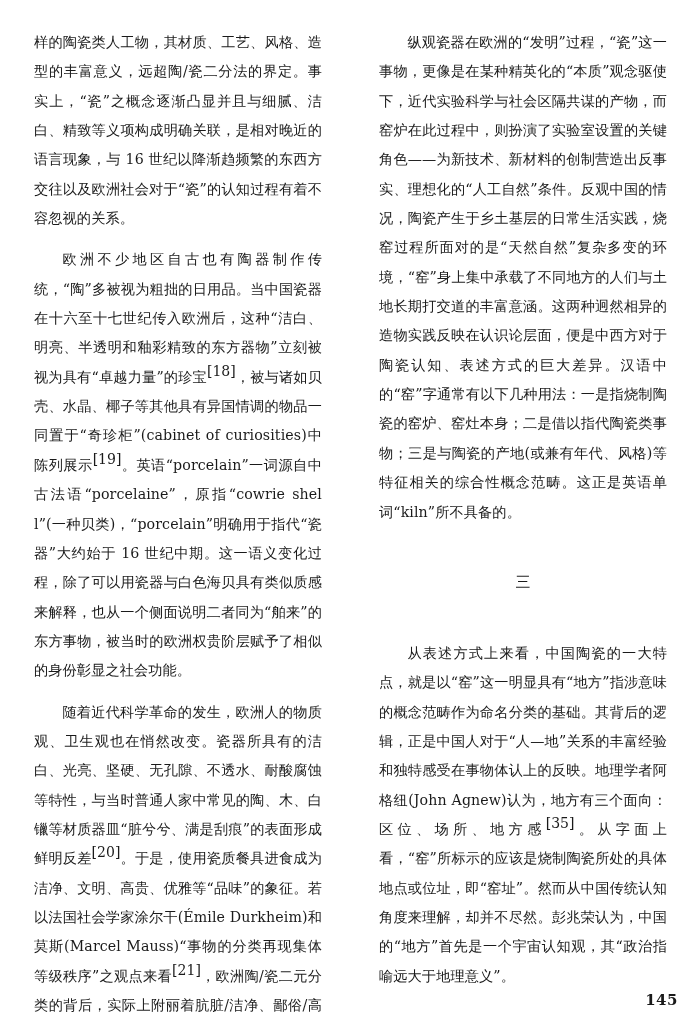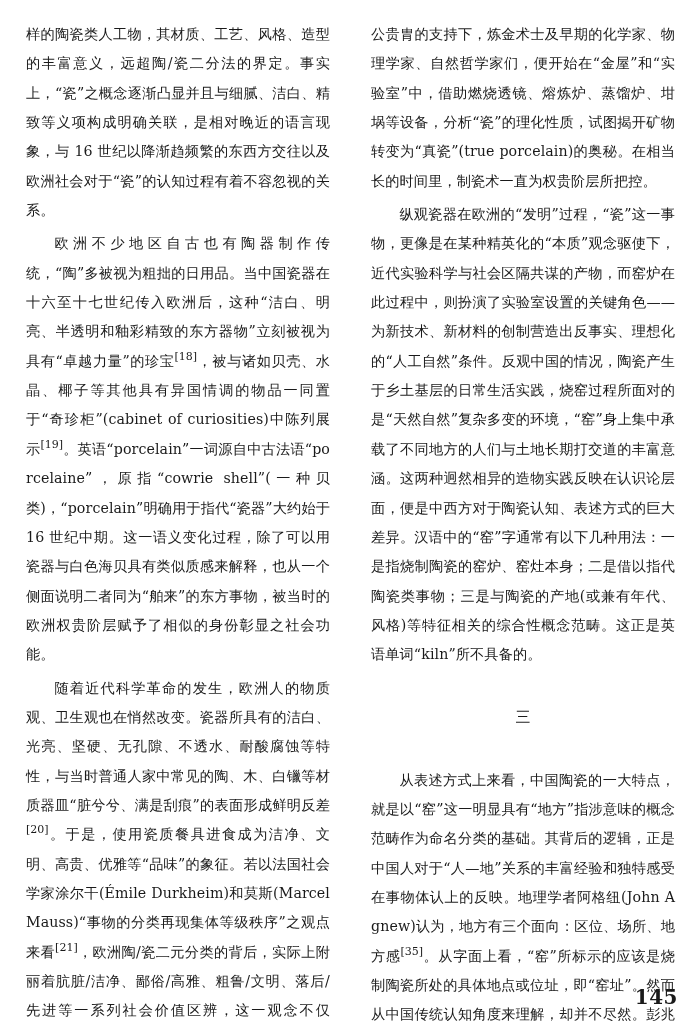--- a/index.html
+++ b/index.html
@@ -25,69 +25,68 @@
   #col-left  { left: 22px; }
   #col-right { left: 367px; }
 
   .para {
     font-family: "DejaVu Serif", "Liberation Serif", serif;
     font-size: 14.2px;
     line-height: 29.35px;
     text-align: justify;
     text-justify: inter-character;
     text-align-last: left;
-    margin: 4px;
+    margin: 12px;
     letter-spacing: 0.1px;
     word-break: break-all;
     color: #1a1a1a;
   }
   .para.indent { text-indent: 2em; }
 
   .section-head {
     font-family: "DejaVu Serif", "Liberation Serif", serif;
     font-size: 15px;
     line-height: 29.35px;
     text-align: center;
     margin: 0;
     color: #1a1a1a;
   }
   .spacer-line { height: 29.35px; }
 
   .fn {
-    font-size: 11px;
+    font-size: 14px;
     vertical-align: super;
     line-height: 0;
     letter-spacing: 0;
   }
 
   #page-number {
     position: absolute;
     right: 22px;
     bottom: 12px;
     font-family: "DejaVu Serif", "Liberation Serif", serif;
-    font-size: 20px;
+    font-size: 15px;
     font-weight: bold;
     color: #1a1a1a;
     letter-spacing: 0.5px;
   }
 </style>
 </head>
 <body>
 
 <div id="page">
 
   <div class="column" id="col-left">
     <p class="para">样的陶瓷类人工物，其材质、工艺、风格、造型的丰富意义，远超陶/瓷二分法的界定。事实上，“瓷”之概念逐渐凸显并且与细腻、洁白、精致等义项构成明确关联，是相对晚近的语言现象，与 16 世纪以降渐趋频繁的东西方交往以及欧洲社会对于“瓷”的认知过程有着不容忽视的关系。</p>
     <p class="para indent">欧洲不少地区自古也有陶器制作传统，“陶”多被视为粗拙的日用品。当中国瓷器在十六至十七世纪传入欧洲后，这种“洁白、明亮、半透明和釉彩精致的东方器物”立刻被视为具有“卓越力量”的珍宝<span class="fn">[18]</span>，被与诸如贝壳、水晶、椰子等其他具有异国情调的物品一同置于“奇珍柜”(cabinet of curiosities)中陈列展示<span class="fn">[19]</span>。英语“porcelain”一词源自中古法语“porcelaine”，原指“cowrie shell”(一种贝类)，“porcelain”明确用于指代“瓷器”大约始于 16 世纪中期。这一语义变化过程，除了可以用瓷器与白色海贝具有类似质感来解释，也从一个侧面说明二者同为“舶来”的东方事物，被当时的欧洲权贵阶层赋予了相似的身份彰显之社会功能。</p>
     <p class="para indent">随着近代科学革命的发生，欧洲人的物质观、卫生观也在悄然改变。瓷器所具有的洁白、光亮、坚硬、无孔隙、不透水、耐酸腐蚀等特性，与当时普通人家中常见的陶、木、白镴等材质器皿“脏兮兮、满是刮痕”的表面形成鲜明反差<span class="fn">[20]</span>。于是，使用瓷质餐具进食成为洁净、文明、高贵、优雅等“品味”的象征。若以法国社会学家涂尔干(Émile Durkheim)和莫斯(Marcel Mauss)“事物的分类再现集体等级秩序”之观点来看<span class="fn">[21]</span>，欧洲陶/瓷二元分类的背后，实际上附丽着肮脏/洁净、鄙俗/高雅、粗鲁/文明、落后/先进等一系列社会价值区辨，这一观念不仅在“陶”“瓷”间划清了界限，也极力否认“瓷”与“土”的原生关联，以至于到 17 世纪末，仍有许多欧洲人“坚持认定瓷器必定是某种稀有材质”，而“绝不可能是区区泥土”。</p>
 
   </div>
 
   <div class="column" id="col-right">
-    <p class="para">公贵胄的支持下，炼金术士及早期的化学家、物理学家、自然哲学家们，便开始在“金屋”和“实验室”中，借助燃烧透镜、熔炼炉、蒸馏炉、坩埚等设备，分析“瓷”的理化性质，试图揭开矿物转变为“真瓷”(true porcelain)的奥秘。在相当长的时间里，制瓷术一直为权贵阶层所把控。</p>
     <p class="para indent">纵观瓷器在欧洲的“发明”过程，“瓷”这一事物，更像是在某种精英化的“本质”观念驱使下，近代实验科学与社会区隔共谋的产物，而窑炉在此过程中，则扮演了实验室设置的关键角色——为新技术、新材料的创制营造出反事实、理想化的“人工自然”条件。反观中国的情况，陶瓷产生于乡土基层的日常生活实践，烧窑过程所面对的是“天然自然”复杂多变的环境，“窑”身上集中承载了不同地方的人们与土地长期打交道的丰富意涵。这两种迥然相异的造物实践反映在认识论层面，便是中西方对于陶瓷认知、表述方式的巨大差异。汉语中的“窑”字通常有以下几种用法：一是指烧制陶瓷的窑炉、窑灶本身；二是借以指代陶瓷类事物；三是与陶瓷的产地(或兼有年代、风格)等特征相关的综合性概念范畴。这正是英语单词“kiln”所不具备的。</p>
     <div class="spacer-line"></div>
     <div class="section-head">三</div>
     <div class="spacer-line"></div>
     <p class="para indent">从表述方式上来看，中国陶瓷的一大特点，就是以“窑”这一明显具有“地方”指涉意味的概念范畴作为命名分类的基础。其背后的逻辑，正是中国人对于“人—地”关系的丰富经验和独特感受在事物体认上的反映。地理学者阿格纽(John Agnew)认为，地方有三个面向：区位、场所、地方感<span class="fn">[35]</span>。从字面上看，“窑”所标示的应该是烧制陶瓷所处的具体地点或位址，即“窑址”。然而从中国传统认知角度来理解，却并不尽然。彭兆荣认为，中国的“地方”首先是一个宇宙认知观，其“政治指喻远大于地理意义”。</p>
 
   </div>
 
   <div id="page-number">145</div>
 

